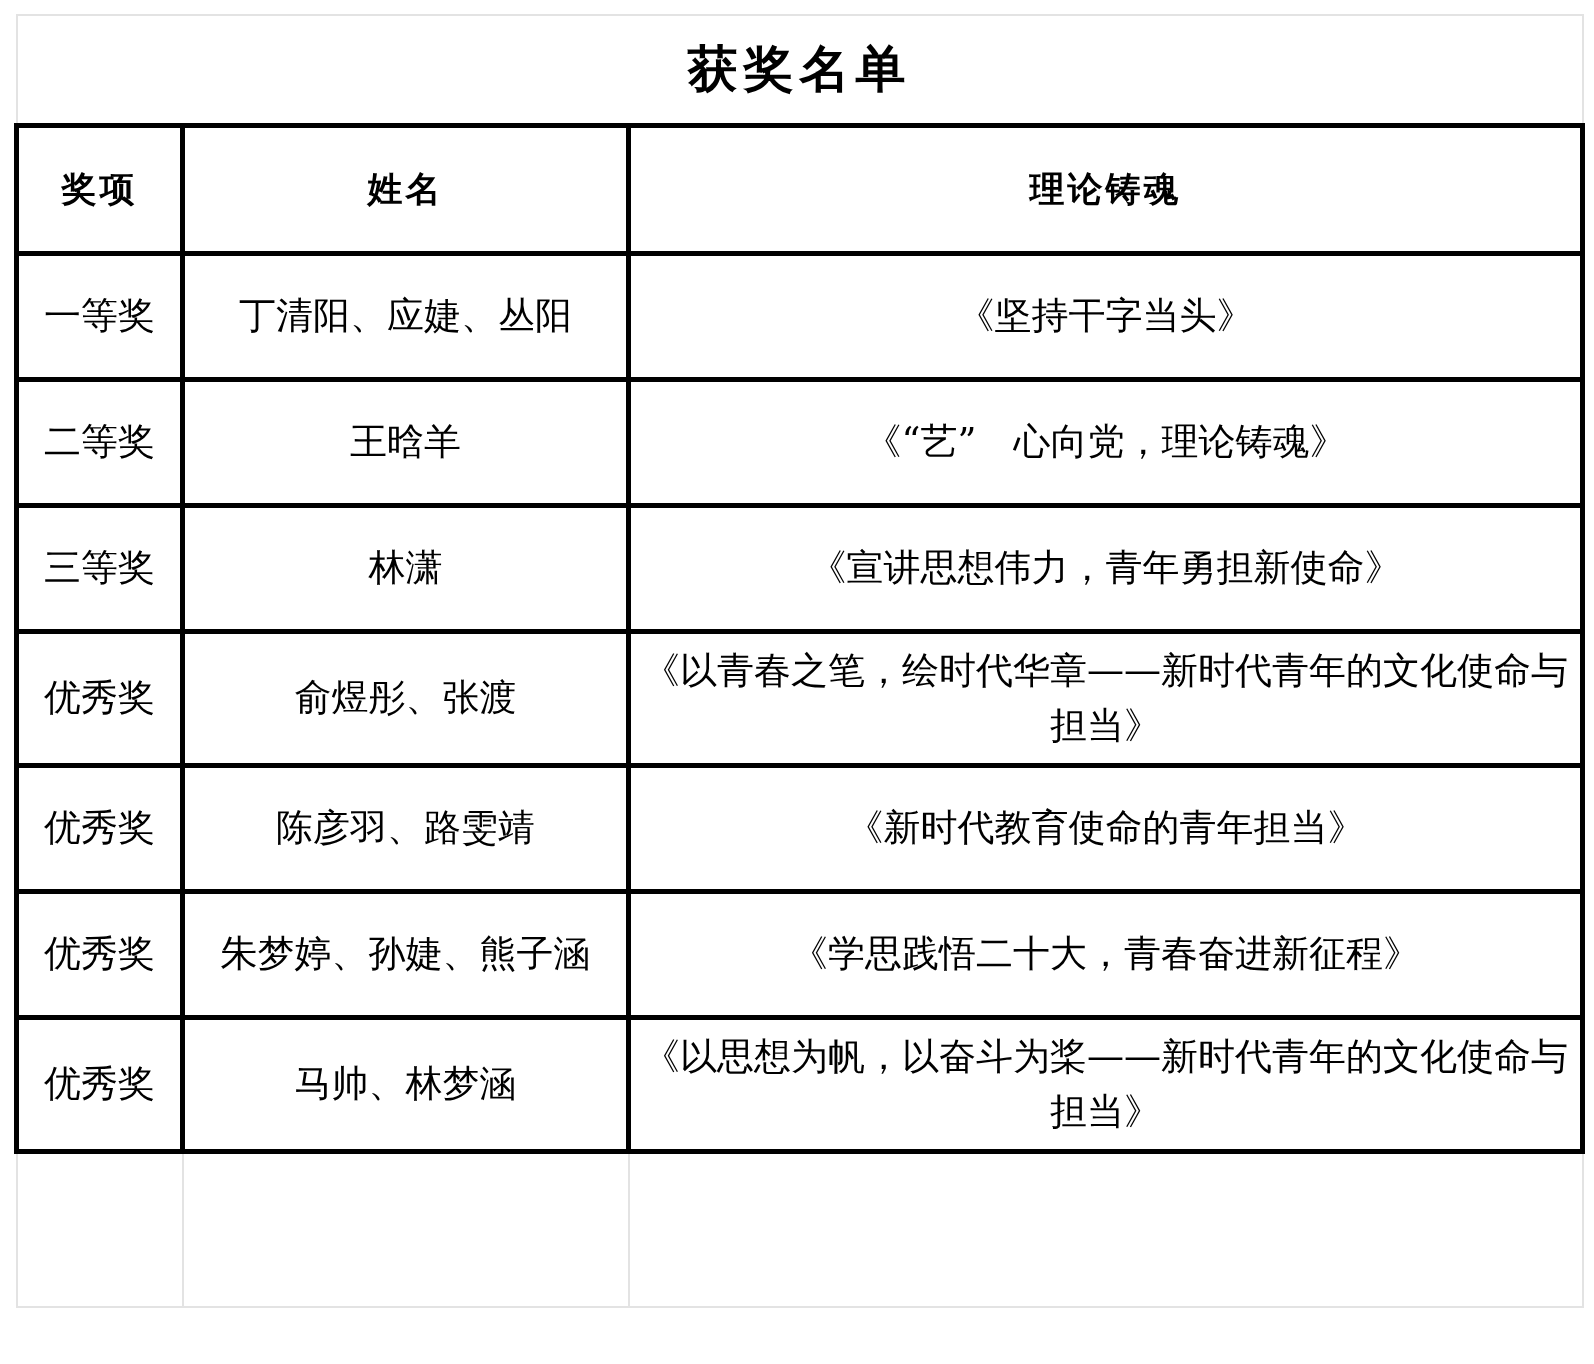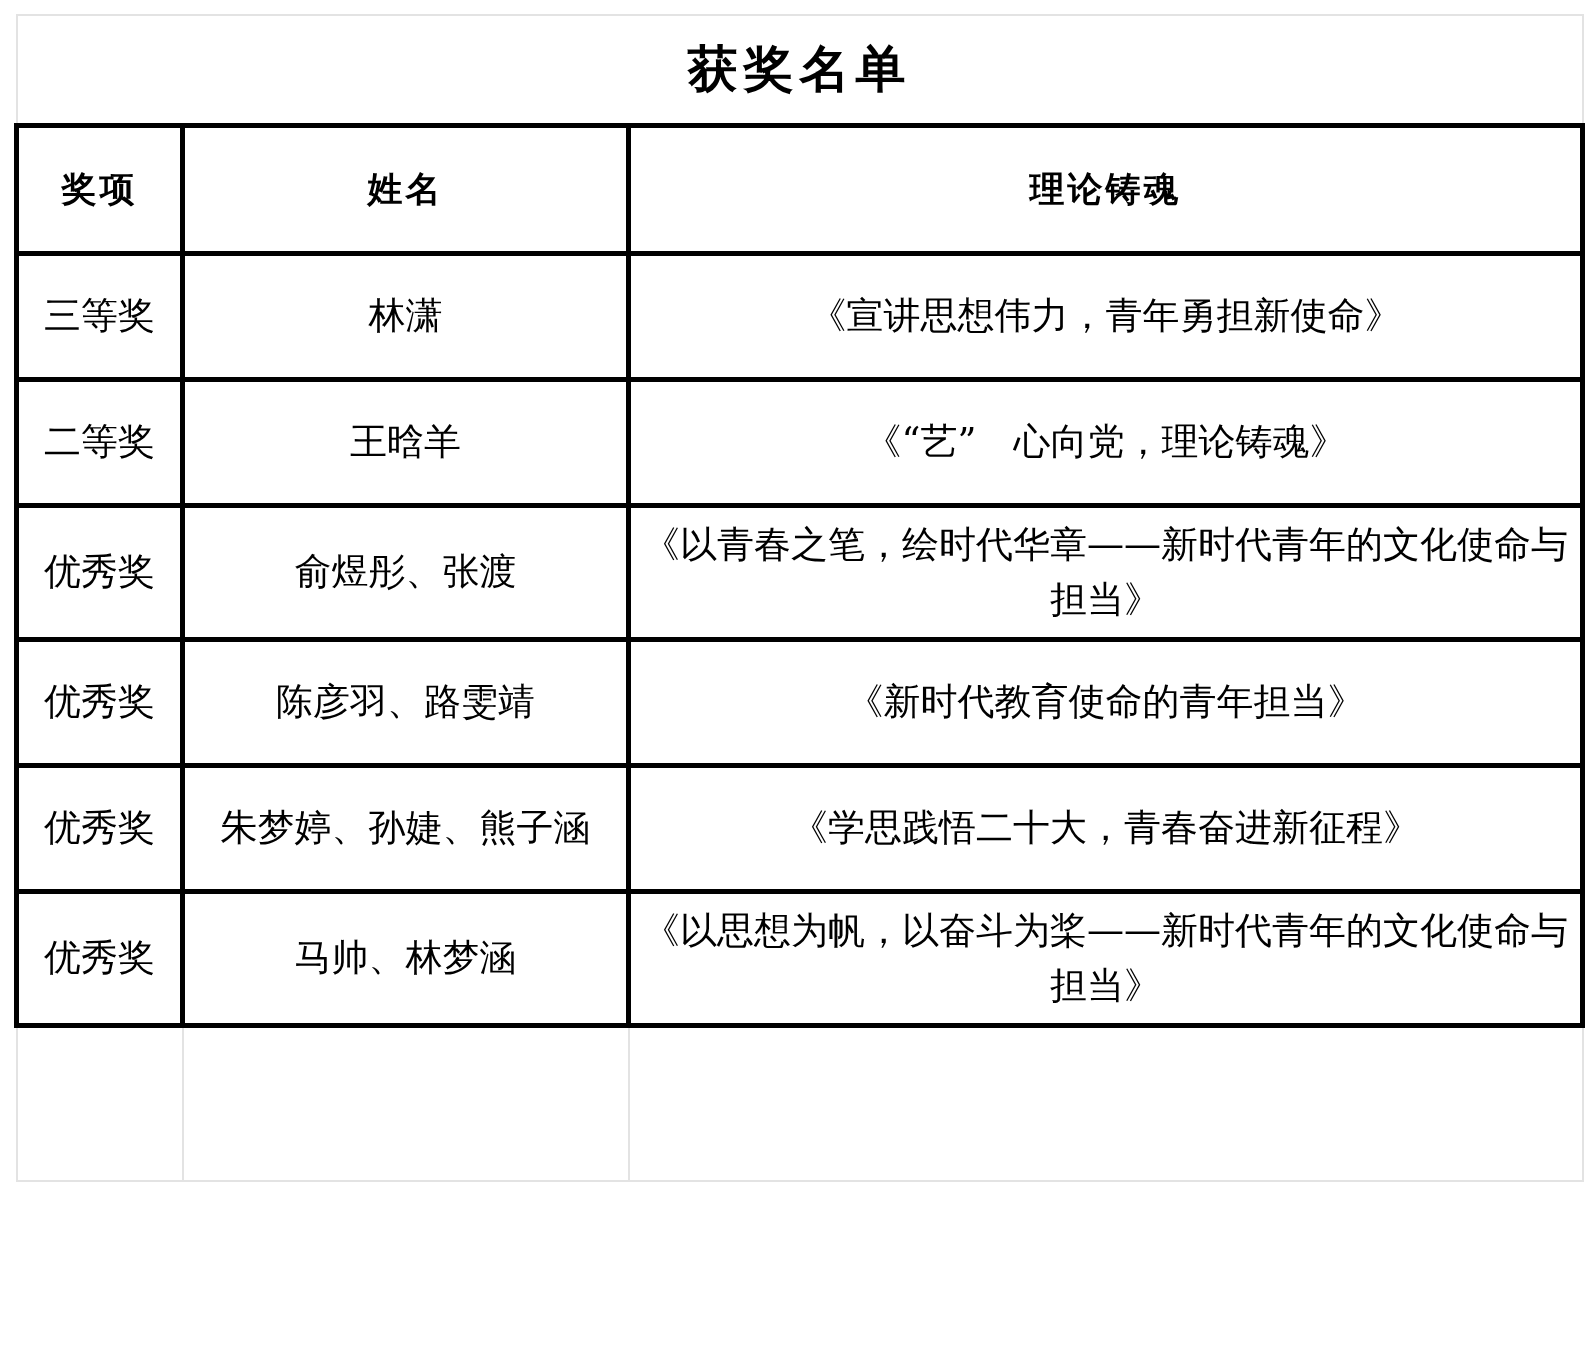--- a/index.html
+++ b/index.html
@@ -87,31 +87,36 @@
         <tr class="title-row">
       <td colspan="3">获奖名单</td>
     </tr>
 
     <tr class="header-row">
       <th>奖项</th>
       <th>姓名</th>
       <th>理论铸魂</th>
     </tr>
 
-
     <tr class="data-row r-std">
-      <td>三等奖</td>
-      <td>林潇</td>
-      <td>《宣讲思想伟力，青年勇担新使命》</td>
+      <td>一等奖</td>
+      <td>丁清阳、应婕、丛阳</td>
+      <td>《坚持干字当头》</td>
     </tr>
 
     <tr class="data-row r-std">
       <td>二等奖</td>
       <td>王晗羊</td>
       <td>《“艺”　心向党，理论铸魂》</td>
+    </tr>
+
+    <tr class="data-row r-std">
+      <td>三等奖</td>
+      <td>林潇</td>
+      <td>《宣讲思想伟力，青年勇担新使命》</td>
     </tr>
 
     <tr class="data-row r-tall">
       <td>优秀奖</td>
       <td>俞煜彤、张渡</td>
       <td>《以青春之笔，绘时代华章——新时代青年的文化使命与担当》</td>
     </tr>
 
     <tr class="data-row r-std">
       <td>优秀奖</td>

